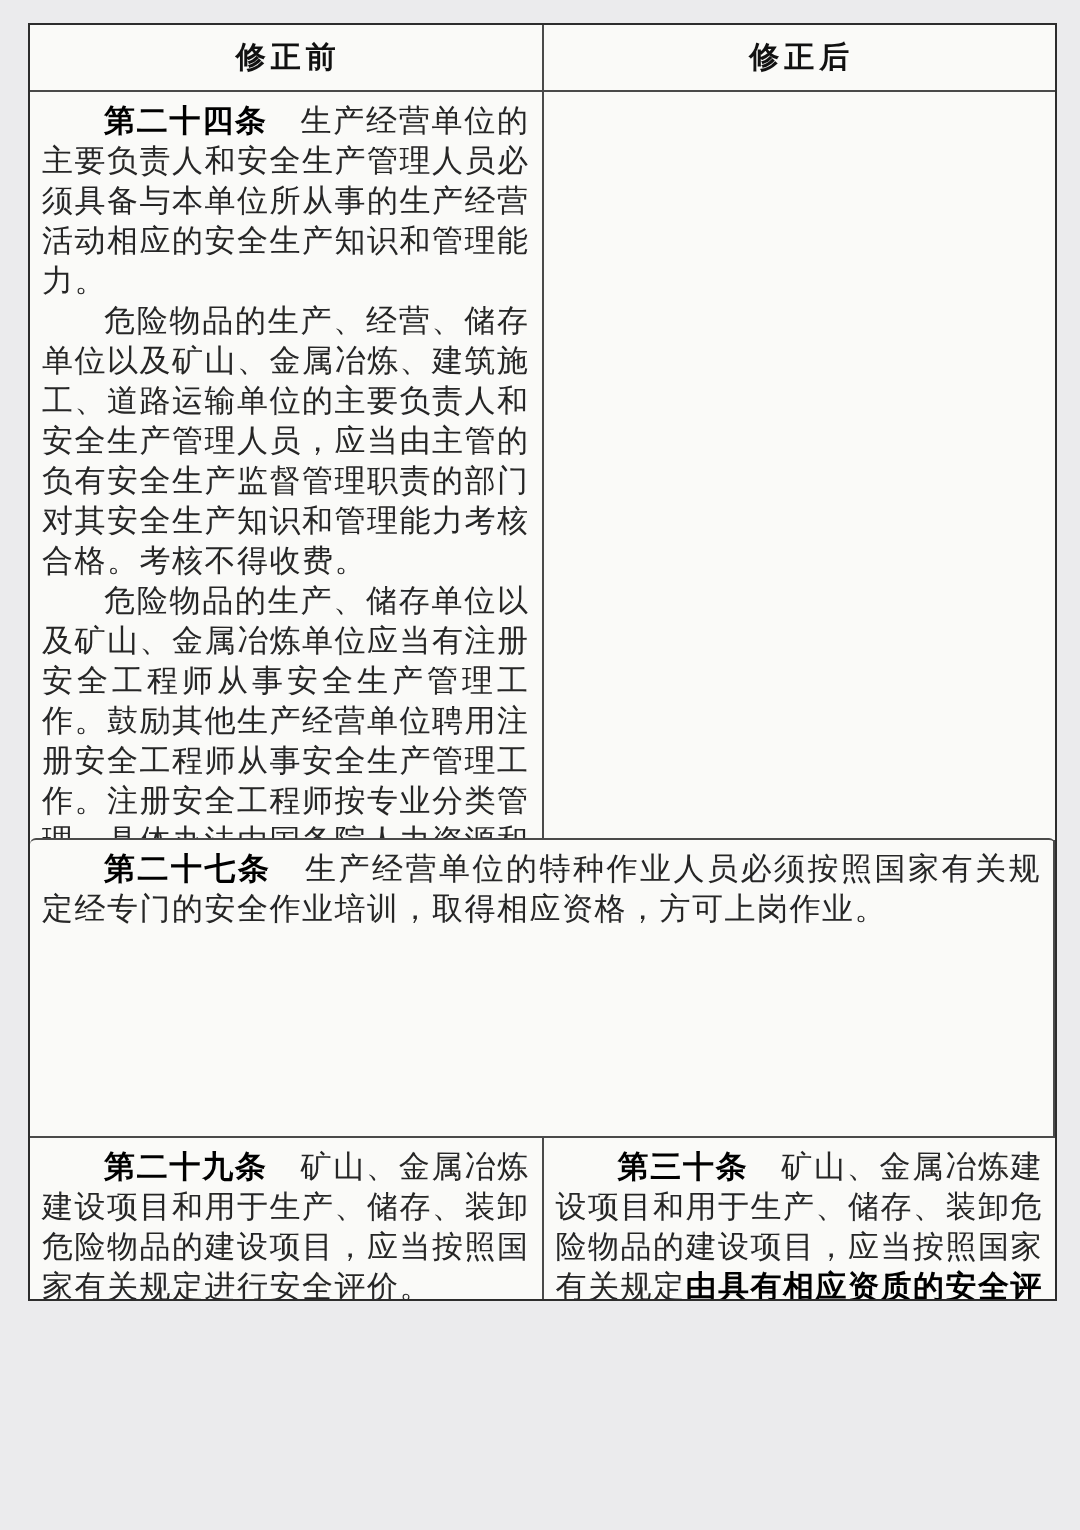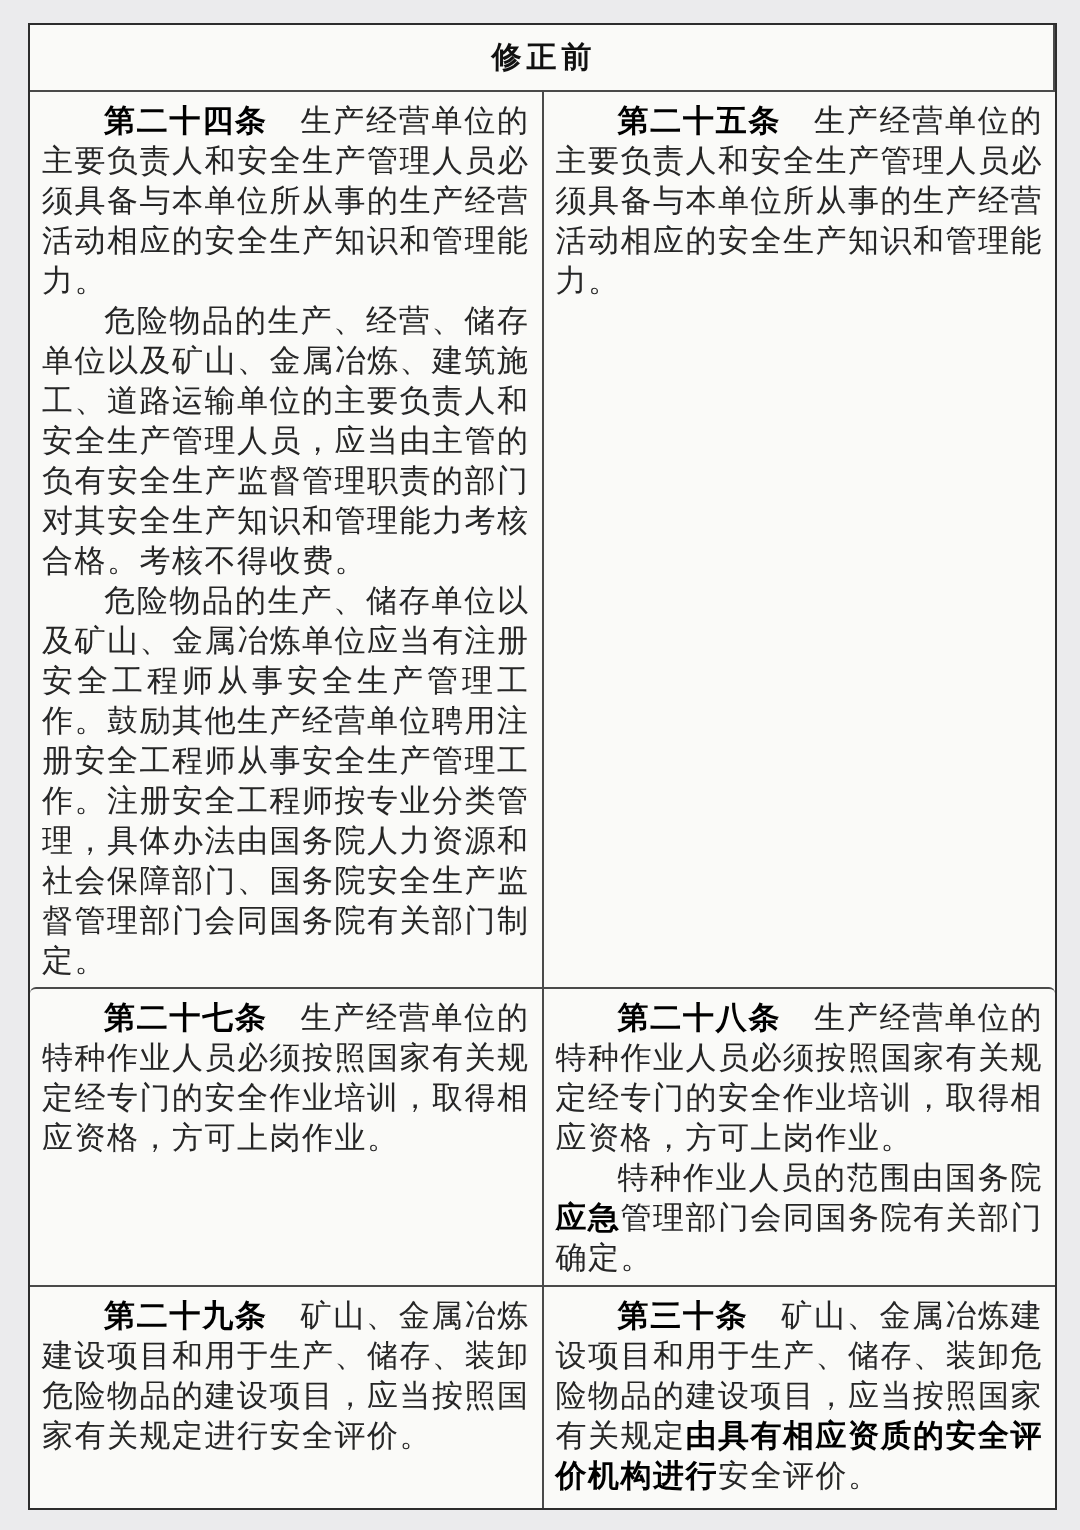--- a/index.html
+++ b/index.html
@@ -35,23 +35,23 @@
     justify-content: center;
     font-family: "Liberation Sans", "DejaVu Sans", sans-serif;
     font-weight: 700;
     font-size: 30px;
     letter-spacing: 5px;
     text-indent: 5px;
     color: #111;
   }
   .th.before { border-right: 2px solid #4a4a4a; }
   .trow { display: flex; }
-  .row-0 { height: 895px; }
+  .row-0 { height: 746px; }
   .row-1 { height: 298px; border-top: 2px solid #4a4a4a; box-sizing: border-box; border-radius: 6px; }
-  .row-2 { height: 223px; border-top: 2px solid #4a4a4a; box-sizing: border-box; }
+  .row-2 { height: 163px; border-top: 2px solid #4a4a4a; box-sizing: border-box; }
   .td {
     flex: 1 1 0;
     box-sizing: border-box;
     padding: 9px 12px 0 12px;
     overflow: hidden;
     font-family: "Liberation Serif", "DejaVu Serif", serif;
     font-size: 31px;
     line-height: 40px;
     letter-spacing: 1.5px;
     color: #262626;
@@ -70,40 +70,36 @@
   }
 </style>
 </head>
 <body>
 
 <div class="page">
   <div class="cmp-table">
 
     <div class="thead">
       <div class="th before">修正前</div>
+      <div class="th after">修正后</div>
     </div>
 
     <div class="trow row-0">
       <div class="td before">
           <p><b class="seg">第二十四条</b><span>　生产经营单位的主要负责人和安全生产管理人员必须具备与本单位所从事的生产经营活动相应的安全生产知识和管理能力。</span></p>
           <p><span>危险物品的生产、经营、储存单位以及矿山、金属冶炼、建筑施工、道路运输单位的主要负责人和安全生产管理人员，应当由主管的负有安全生产监督管理职责的部门对其安全生产知识和管理能力考核合格。考核不得收费。</span></p>
           <p><span>危险物品的生产、储存单位以及矿山、金属冶炼单位应当有注册安全工程师从事安全生产管理工作。鼓励其他生产经营单位聘用注册安全工程师从事安全生产管理工作。注册安全工程师按专业分类管理，具体办法由国务院人力资源和社会保障部门、国务院安全生产监督管理部门会同国务院有关部门制定。</span></p>
         </div>
       <div class="td after">
-          <p><b class="seg">第二十五条</b><span>　生产经营单位的主要负责人和安全生产管理人员必须具备与本单位所从事的生产经营活动相应的安全生产知识和管理能力。</span></p>
         </div>
     </div>
 
     <div class="trow row-1">
       <div class="td before">
           <p><b class="seg">第二十七条</b><span>　生产经营单位的特种作业人员必须按照国家有关规定经专门的安全作业培训，取得相应资格，方可上岗作业。</span></p>
-        </div>
-      <div class="td after">
-          <p><b class="seg">第二十八条</b><span>　生产经营单位的特种作业人员必须按照国家有关规定经专门的安全作业培训，取得相应资格，方可上岗作业。</span></p>
-          <p><span>特种作业人员的范围由国务院</span><b class="seg">应急</b><span>管理部门会同国务院有关部门确定。</span></p>
         </div>
     </div>
 
     <div class="trow row-2">
       <div class="td before">
           <p><b class="seg">第二十九条</b><span>　矿山、金属冶炼建设项目和用于生产、储存、装卸危险物品的建设项目，应当按照国家有关规定进行安全评价。</span></p>
         </div>
       <div class="td after">
           <p><b class="seg">第三十条</b><span>　矿山、金属冶炼建设项目和用于生产、储存、装卸危险物品的建设项目，应当按照国家有关规定</span><b class="seg">由具有相应资质的安全评价机构进行</b><span>安全评价。</span></p>
         </div>

